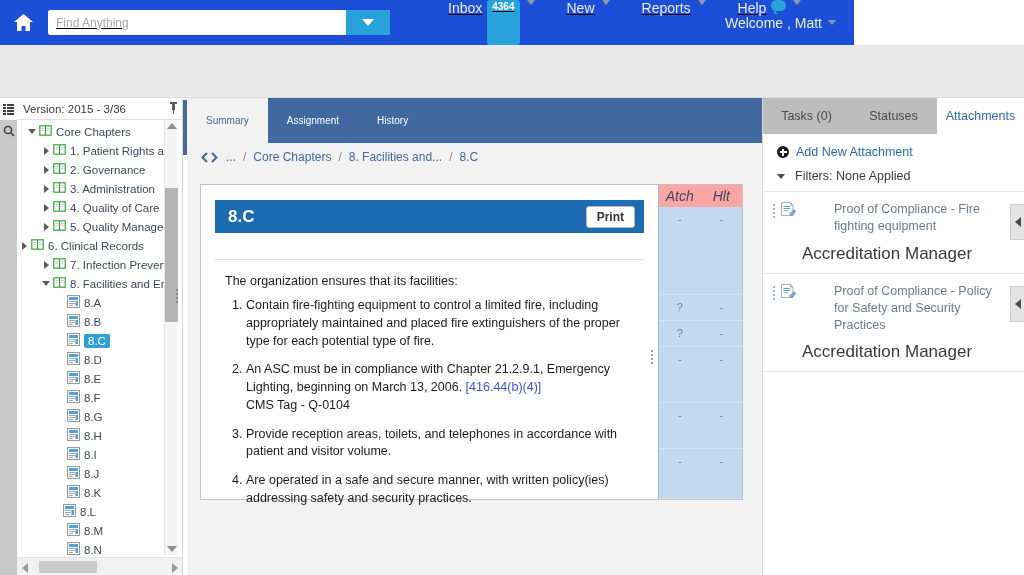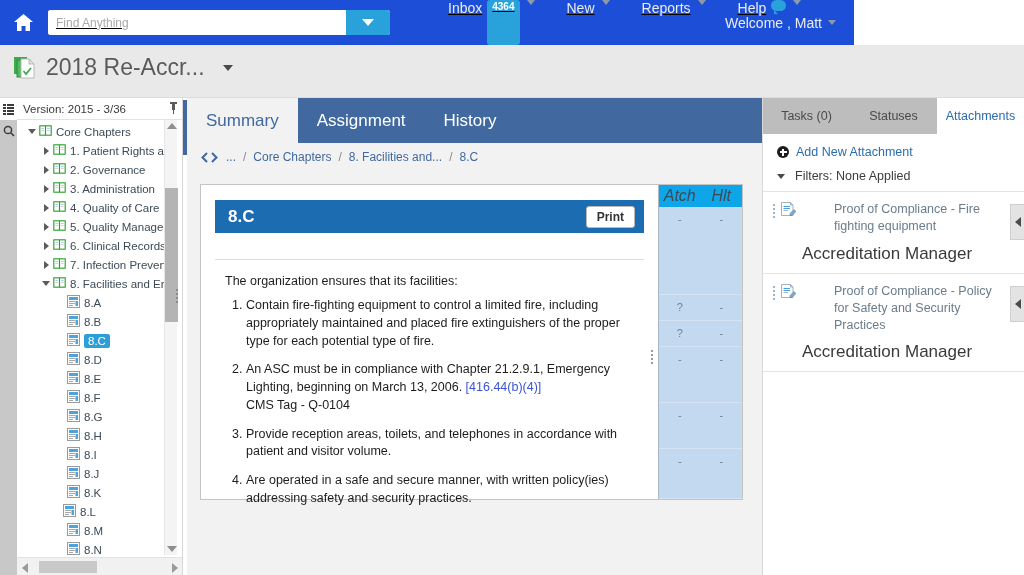--- a/index.html
+++ b/index.html
@@ -189,21 +189,21 @@
     position: absolute; left: 187px; top: 98px; width: 575px; height: 477px;
     background: #f2f2f2;
   }
   .tabbar {
     position: relative; height: 45px; width: 575px;
     background: #41699f;
   }
   .tabbar .pad { position:absolute; left:0; top:0; width: 575px; height: 45px; background:#41699f; }
   .tab {
     position: relative; float: left; height: 45px; padding: 0 19px;
-    display: flex; align-items: center; font-size: 17px;
+    display: flex; align-items: center; font-size: 10px;
     color: #ffffff; cursor: pointer; z-index: 2; justify-content: center;
   }
   .tab.active { background: #f2f2f2; color: #41699f; }
   .breadcrumb {
     position: relative; height: 28px; display: flex; align-items: center;
     gap: 7px; padding-left: 13px; font-size: 12px; color: #41699f;
   }
   .bc-nav { display: flex; gap: 1px; font-weight: bold; font-size: 13px; cursor: pointer; }
   .bc-sep { color: #8a8a8a; }
   .bc-item { cursor: pointer; }
@@ -232,22 +232,22 @@
   ol.reqs { list-style: decimal; padding-left: 21px; }
   ol.reqs li { margin-bottom: 11px; line-height: 1.42; }
   ol.reqs li:last-child { margin-bottom: 0; }
   .cms-link { color: #3a56d6; }
   .cms-tag { display: block; }
   .atch-col {
     width: 84px; border-left: 1px solid #a9b8c9; background: #c3d9ef;
     display: flex; flex-direction: column;
   }
   .atch-head {
-    height: 24px; display: flex; background: #0ea5e9;
-    font-size: 16px; font-style: italic; color: #3c4a56; justify-content: flex-end;
+    height: 24px; display: flex; background: #fca5a5;
+    font-size: 14px; font-style: italic; color: #3c4a56; justify-content: flex-end;
   }
   .atch-head span { flex: 1; display: flex; align-items: center; justify-content: center; }
   .atch-row {
     display: flex; border-bottom: 1px solid #d5e4f4; color: #6f8196; font-size: 11px;
   }
   .atch-row span { flex: 1; text-align: center; padding-top: 6px; }
   .panel-grip {
     position: absolute; right: 5px; top: 165px;
     display: flex; flex-direction: column; gap: 2px; cursor: col-resize;
   }
@@ -343,33 +343,20 @@
       <span class="caret-sm"></span>
     </div>
   </div>
   <div class="welcome">
     <span>Welcome , Matt</span>
     <span class="caret-sm"></span>
   </div>
 </div>
 
 <div class="titlebar">
-  <div class="title-group">
-    <span class="doc-ico">
-      <svg width="24" height="26" viewBox="0 0 24 26">
-        <rect x="0" y="2" width="13" height="17" fill="#3faa4c"></rect>
-        <rect x="3" y="5" width="13" height="17" fill="#4cbb5c" stroke="#2f8c3c"></rect>
-        <path d="M7 4 h8 l5 5 v14 h-13 z" fill="#ffffff" stroke="#b7b7b7"></path>
-        <path d="M15 4 l5 5 h-5 z" fill="#e3e3e3" stroke="#b7b7b7"></path>
-        <path d="M9.5 16 l2.5 3 l5-6" fill="none" stroke="#3faa4c" stroke-width="1.8"></path>
-      </svg>
-    </span>
-    <span class="page-title">2018 Re-Accr...</span>
-    <span class="title-caret"></span>
-  </div>
   <button class="manage-btn">
     <svg width="13" height="13" viewBox="0 0 13 13">
       <path d="M0 10.2 L8.3 1.9 L11 4.6 L2.7 13 L0 13z" fill="#ffffff"></path>
       <path d="M9.2 1 L10.6 -0.4 L13.4 2.4 L12 3.8z" fill="#ffffff"></path>
     </svg>
     <span>Manage Assessment</span>
   </button>
 </div>
 
 <div class="rail">
@@ -494,21 +481,21 @@
             <rect x="1.5" y="1.5" width="4.4" height="8" fill="#ffffff"></rect>
             <rect x="7.1" y="1.5" width="4.4" height="8" fill="#ffffff"></rect>
             <rect x="6.1" y="1" width="0.9" height="9" fill="#3d8b3d"></rect>
             <rect x="2.3" y="3" width="2.8" height="0.8" fill="#8fc8ea"></rect>
             <rect x="7.9" y="3" width="2.8" height="0.8" fill="#8fc8ea"></rect>
             <rect x="2.3" y="5" width="2.8" height="0.8" fill="#c9c9c9"></rect>
             <rect x="7.9" y="5" width="2.8" height="0.8" fill="#c9c9c9"></rect>
           </svg></span>
         <span class="tlabel">5. Quality Manage</span>
       </div>
-      <div class="tnode" style="padding-left: 22px;">
+      <div class="tnode" style="">
         <span class="tw">
           <span class="tri-r"></span>
         </span>
         <span class="book-ico"><svg width="13" height="11" viewBox="0 0 13 11">
             <rect x="0" y="0" width="13" height="11" rx="1" fill="#5cb85c"></rect>
             <rect x="1.5" y="1.5" width="4.4" height="8" fill="#ffffff"></rect>
             <rect x="7.1" y="1.5" width="4.4" height="8" fill="#ffffff"></rect>
             <rect x="6.1" y="1" width="0.9" height="9" fill="#3d8b3d"></rect>
             <rect x="2.3" y="3" width="2.8" height="0.8" fill="#8fc8ea"></rect>
             <rect x="7.9" y="3" width="2.8" height="0.8" fill="#8fc8ea"></rect>

